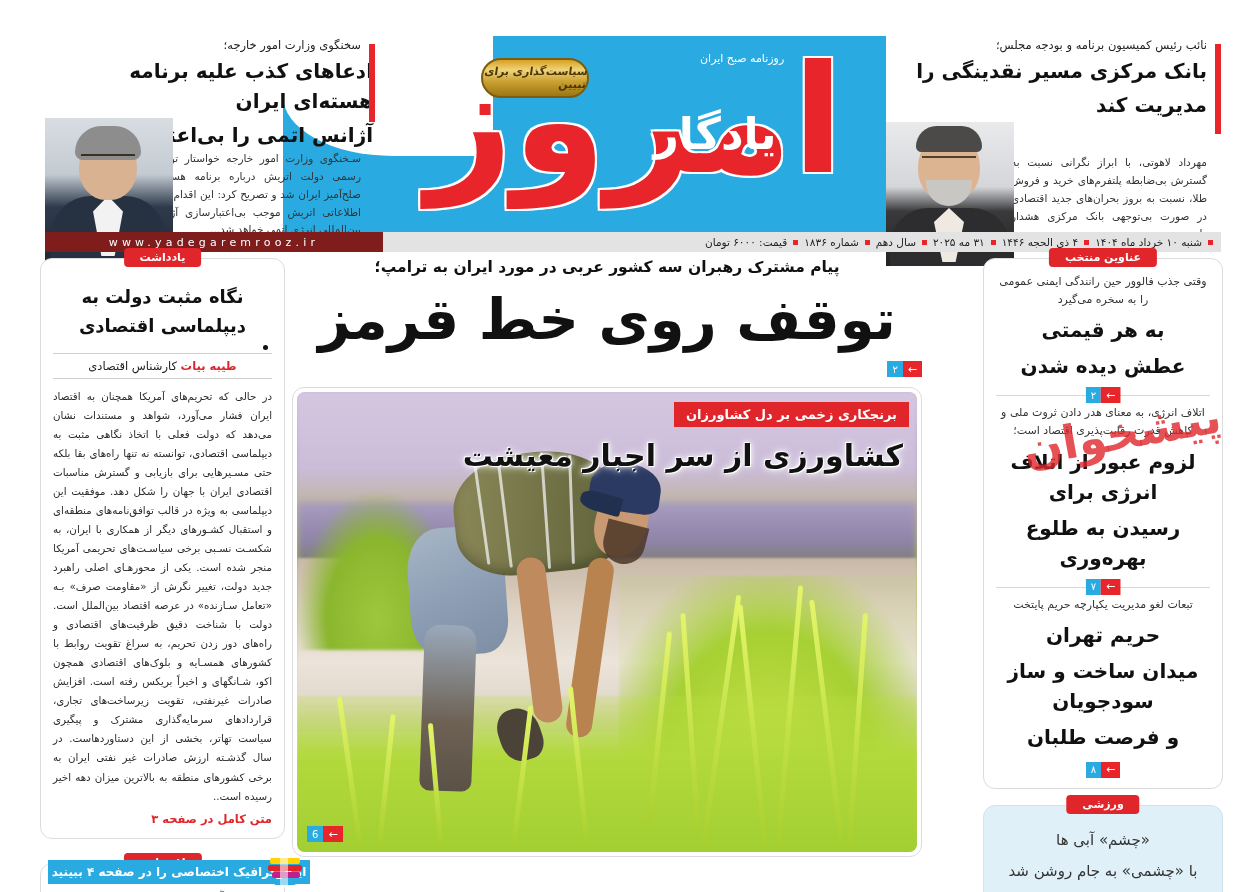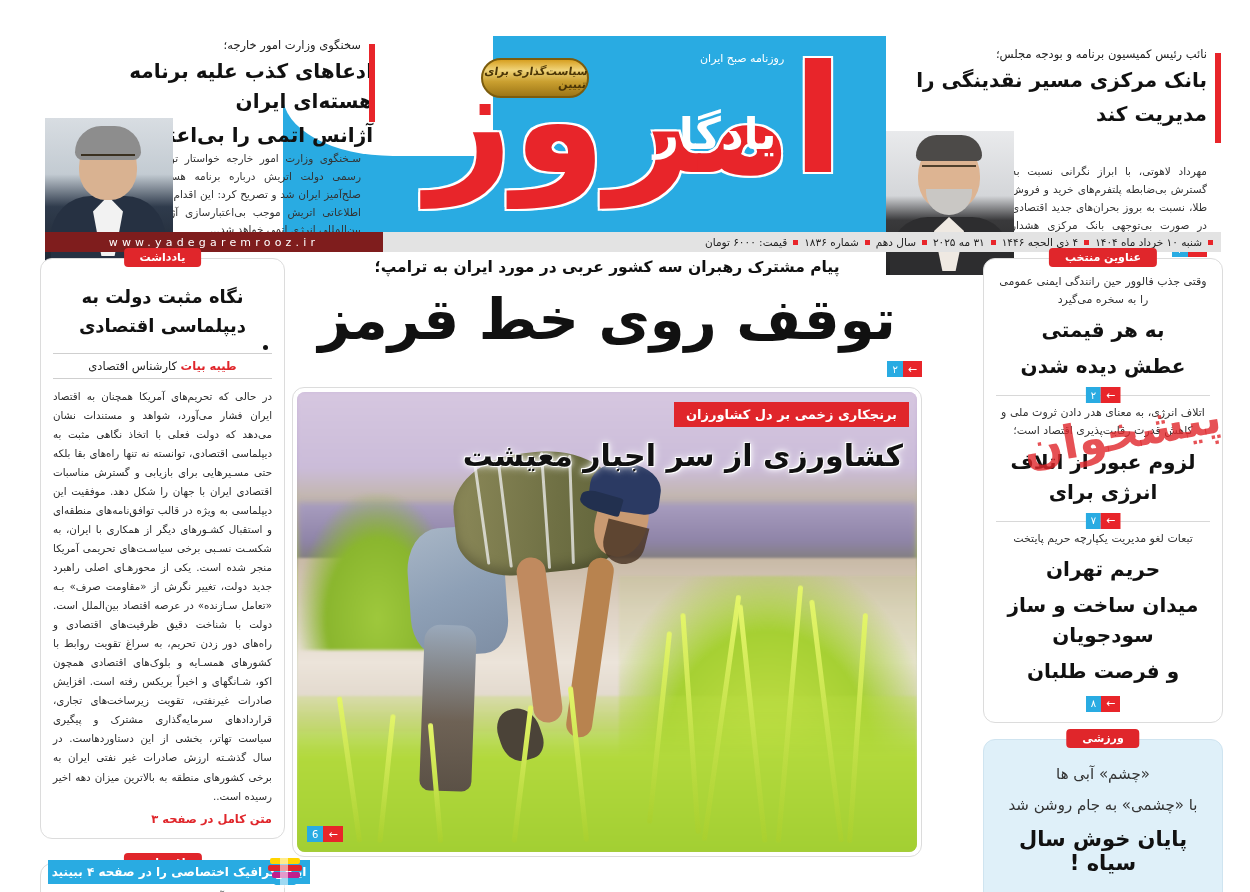--- a/index.html
+++ b/index.html
@@ -72,21 +72,21 @@
                      clip-path: polygon(50% 0, 100% 26%, 72% 100%, 28% 100%, 0 26%); }
 
   .pagebadge { display: inline-flex; direction: ltr; height: 16px; overflow: hidden; }
   .pagebadge .num { background: #29abe2; color: #fff; font-size: 10px; padding: 0 5px;
                     display: flex; align-items: center; }
   .pagebadge .arr { background: #e8252a; color: #fff; font-size: 11px; padding: 0 5px;
                     display: flex; align-items: center; }
   .teaser-l .pb { position: absolute; right: 14px; top: 196px; }
 
   
-  .teaser-r { position: absolute; left: 886px; top: 47px; width: 335px; height: 190px; }
+  .teaser-r { position: absolute; left: 886px; top: 38px; width: 335px; height: 190px; }
   .teaser-r .redbar { position: absolute; right: 0; top: 6px; width: 6px; height: 90px; background: #e8252a; }
   .teaser-r .kicker { text-align: right; font-size: 11.5px; color: #222; padding-right: 14px; }
   .teaser-r .title { text-align: right; font-size: 20px; font-weight: 700; color: #111; line-height: 1.5;
                      padding-right: 14px; margin-top: 4px; }
   .teaser-r .body { position: absolute; right: 14px; top: 116px; width: 196px; font-size: 10.5px;
                     color: #333; line-height: 1.7; text-align: justify; }
   .teaser-r .photo { position: absolute; left: 0px; top: 84px; width: 128px; height: 144px;
                      background: linear-gradient(180deg,#e9eaec 0%,#d4d6d9 45%,#3a3a3c 62%,#222 100%); overflow:hidden; }
   .teaser-r .photo .head { position:absolute; left:32px; top:10px; width:62px; height:70px; border-radius:50% 50% 46% 46%;
                      background:#ddb492; }
@@ -413,20 +413,21 @@
         <div class="side-sep">
           <div class="pagebadge pb">
             <span class="num">۲</span>
             <span class="arr">←</span>
           </div>
         </div>
 
         <div class="side-item">
           <div class="side-kicker">اتلاف انرژی، به معنای هدر دادن ثروت ملی و کاهش قدرت رقابت‌پذیری اقتصاد است؛</div>
           <div class="side-title">لزوم عبور از اتلاف انرژی برای</div>
+          <div class="side-title">رسیدن به طلوع بهره‌وری</div>
         </div>
         <div class="side-sep">
           <div class="pagebadge pb">
             <span class="num">۷</span>
             <span class="arr">←</span>
           </div>
         </div>
 
         <div class="side-item">
           <div class="side-kicker">تبعات لغو مدیریت یکپارچه حریم پایتخت</div>

